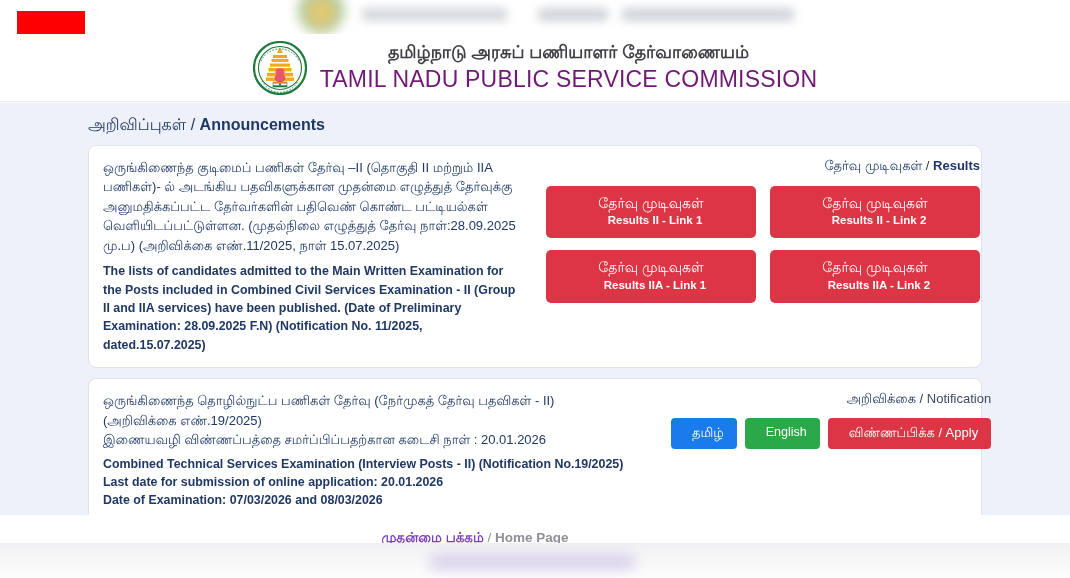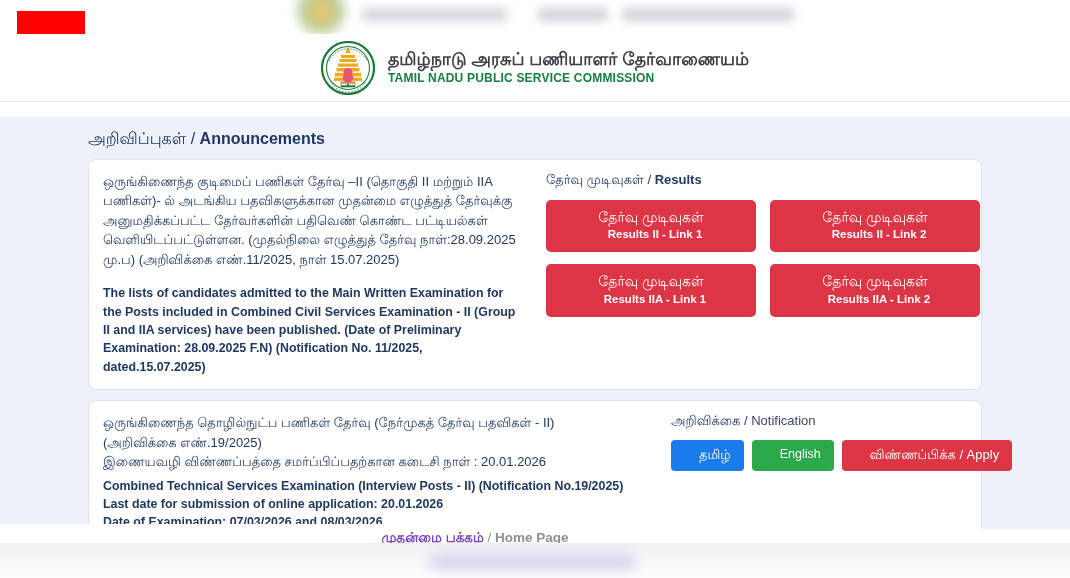--- a/index.html
+++ b/index.html
@@ -105,50 +105,51 @@
   .site-header {
     position: absolute;
     left: 0; top: 34px;
     width: 1070px; height: 68px;
     background: #ffffff;
     display: flex;
     align-items: center;
     justify-content: center;
     gap: 13px;
     border-bottom: 1px solid #e3e6ef;
+    text-align: center;
   }
 
   .emblem {
     width: 54px; height: 54px;
     flex: 0 0 54px;
     position: relative;
   }
   .emblem svg { display: block; }
 
   .header-titles { display: flex; flex-direction: column; gap: 1px; }
   .header-title-ta {
     font-size: 17.5px;
     font-weight: 700;
     color: #3f3f46;
     line-height: 1.25;
     white-space: nowrap;
   }
   .header-title-en {
-    font-size: 12px;
-    font-weight: 700;
-    color: #15803d;
+    font-size: 23px;
+    font-weight: 400;
+    color: #701a75;
     letter-spacing: .2px;
     line-height: 1.25;
     white-space: nowrap;
   }
 
   
   .content {
     position: absolute;
-    left: 0; top: 117px;
+    left: 0; top: 103px;
     width: 1070px; height: 412px;
     background: #eef1f9;
     padding: 12px 0 0 0;
     overflow: hidden;
   }
 
   .section-title {
     margin: 0 0 9px 88px;
     font-size: 16px;
     color: #1f3864;
@@ -177,28 +178,29 @@
     font-size: 13px;
     color: #1f3864;
     line-height: 1.5;
   }
 
   .en-block {
     font-size: 12.4px;
     font-weight: 700;
     color: #1f3864;
     line-height: 1.48;
-    margin-top: 15px;
+    margin-top: 7px;
   }
   .en-block.tight { margin-top: 5px; }
 
   .card-actions {
     flex: 1 1 auto;
     display: flex;
     flex-direction: column;
+    align-items: flex-end;
   }
 
   .action-label {
     font-size: 13px;
     color: #1f3864;
     line-height: 1.3;
     white-space: nowrap;
   }
   .action-label .en { font-weight: 700; }
   .action-label.light .en { font-weight: 400; color: #3d4a63; }
@@ -232,21 +234,21 @@
     margin-top: 10px;
     display: flex;
     gap: 8px;
     align-items: stretch;
   }
   .btn-pill {
     border: none;
     border-radius: 4px;
     color: #ffffff;
     font-size: 13px;
-    padding: 7px 13px 8px 28px;
+    padding: 7px 13px 8px 21px;
     cursor: pointer;
     white-space: nowrap;
     line-height: 1.2;
     display: flex;
     align-items: center;
   }
   .btn-tamil   { background: #1a7ceb; }
   .btn-english { background: #2aa84a; font-size: 12.5px; }
   .btn-apply   { background: #dc3545; }
 

